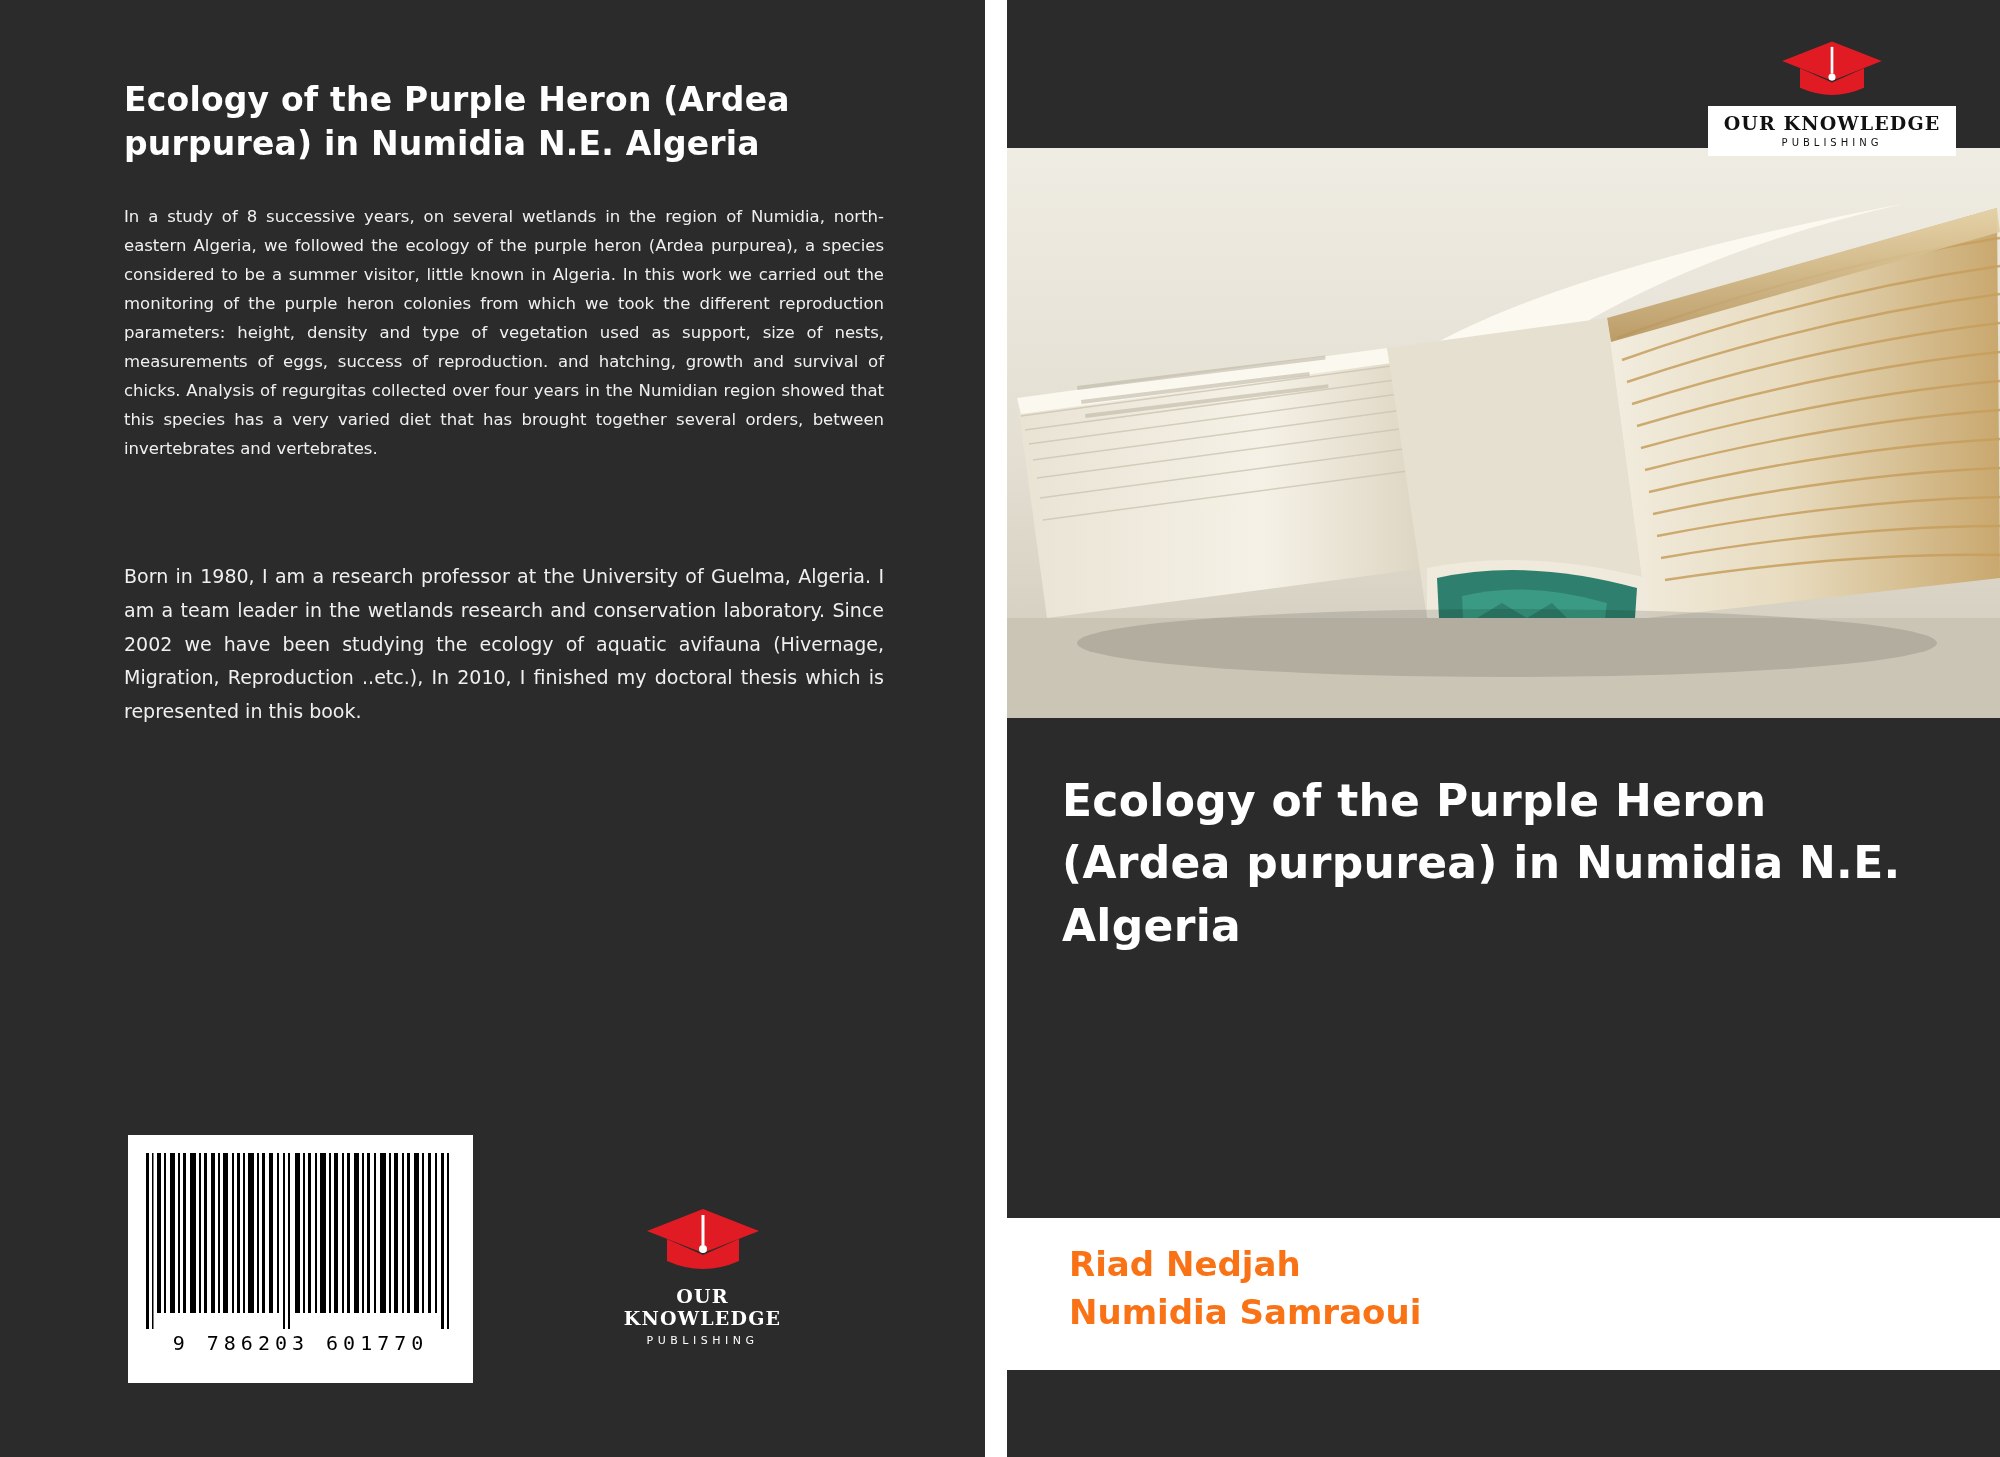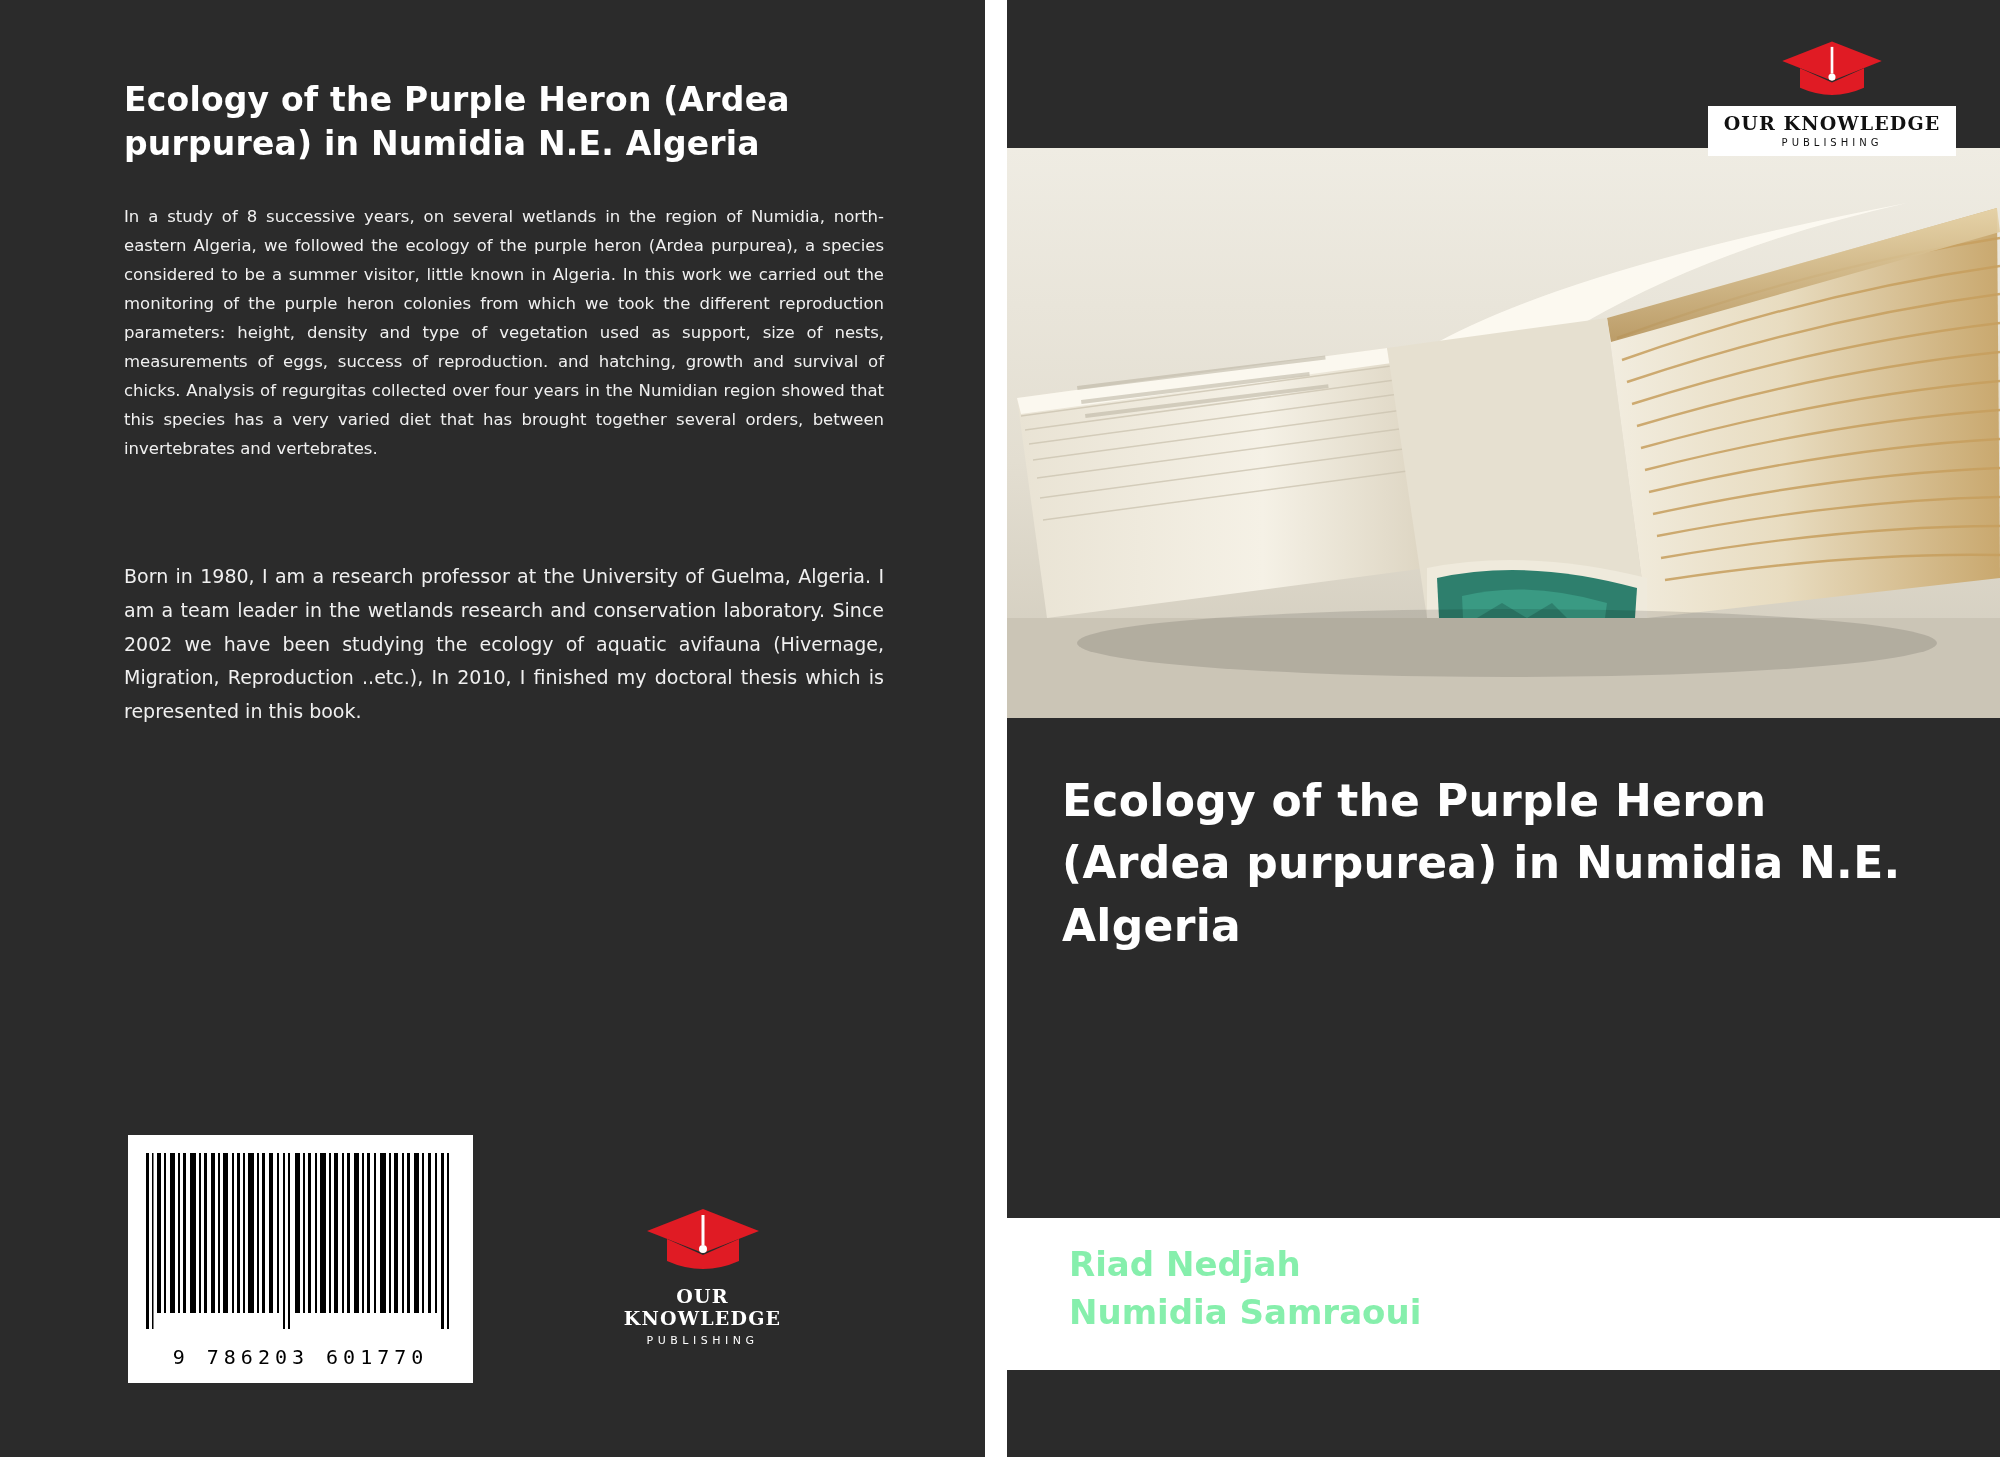--- a/index.html
+++ b/index.html
@@ -72,21 +72,21 @@
     background: #ffffff;
     box-sizing: border-box;
     padding: 18px 16px 6px 16px;
   }
   .barcode-bars {
     width: 100%;
     height: 176px;
     display: block;
   }
   .barcode-number {
-    margin-top: 16px;
+    margin-top: 2px;
     text-align: center;
     font-family: "DejaVu Sans Mono", monospace;
     font-size: 20px;
     letter-spacing: 5px;
     color: #000000;
   }
 
   
   .back-logo {
     position: absolute;
@@ -158,21 +158,21 @@
     left: 0;
     top: 1218px;
     width: 993px;
     height: 152px;
     background: #ffffff;
   }
   .front-authors {
     position: absolute;
     left: 62px;
     top: 1240px;
-    color: #86efac;
+    color: #f97316;
     font-size: 34px;
     font-weight: bold;
     line-height: 1.42;
   }
   .front-logo {
     position: absolute;
     left: 700px;
     top: 38px;
     width: 250px;
     text-align: center;

